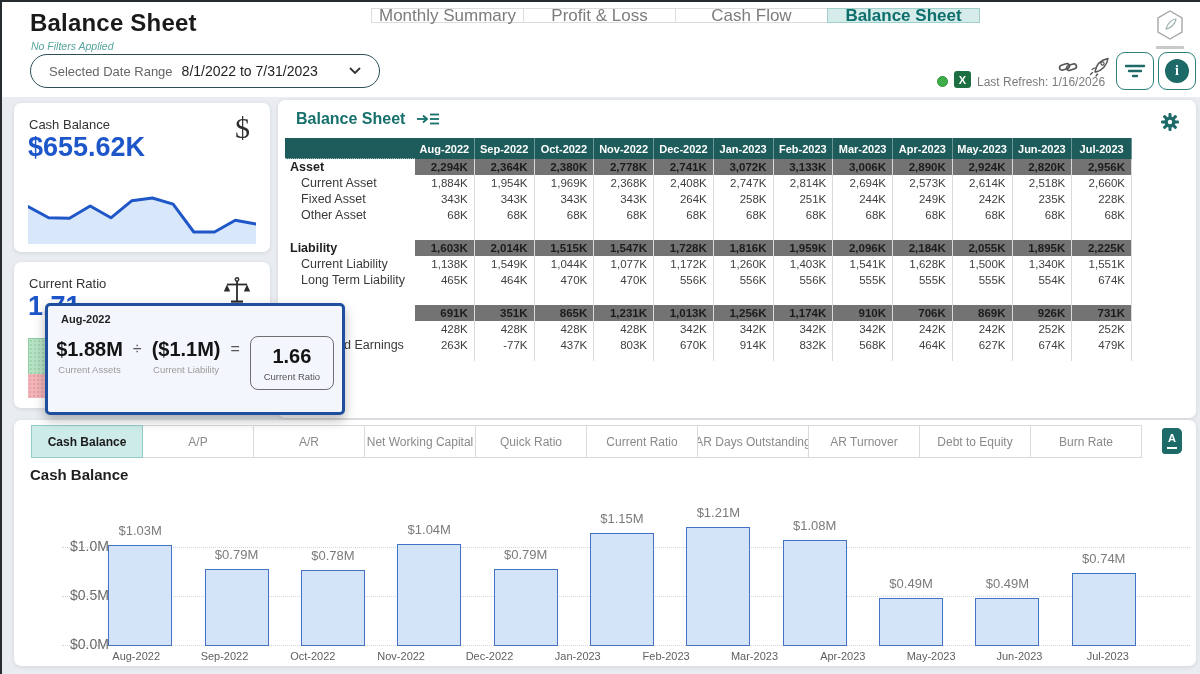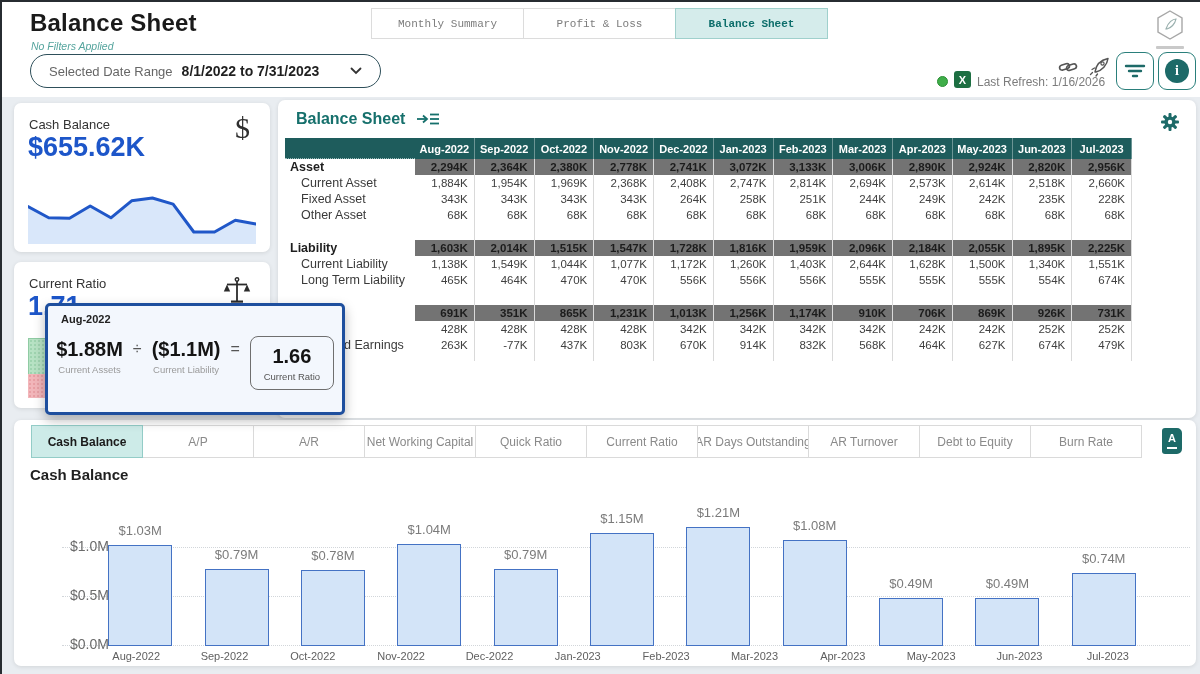--- a/index.html
+++ b/index.html
@@ -7,31 +7,31 @@
   html,body { width:1200px; height:674px; overflow:hidden; }
   body { font-family:"Liberation Sans", sans-serif; background:#e9edf1; position:relative; }
   .edge-top { position:absolute; top:0; left:0; width:1200px; height:2px; background:#272c31; z-index:90; }
   .edge-left { position:absolute; top:0; left:0; width:2px; height:674px; background:#272c31; z-index:90; }
 
   
   .topbar { position:absolute; top:0; left:0; width:1200px; height:97px; background:#ffffff; }
   .page-title { position:absolute; top:9px; left:30px; font-size:24px; font-weight:bold; color:#1a1a1a; letter-spacing:.2px; }
   .page-subtitle { position:absolute; top:40px; left:31px; font-size:10.5px; font-style:italic; color:#54a49d; }
   .nav-tabs { position:absolute; top:8px; left:372px; display:flex; }
-  .tab { width:153px; height:31px; border:1px solid #dcdcdc; margin-left:-1px; background:#fff;
-         display:flex; align-items:center; justify-content:center; font-size:11px; color:#7c7c7c; cursor:pointer;font-family:Liberation Mono, monospace; }
+  .tab { width:153px; height:15px; border:1px solid #dcdcdc; margin-left:-1px; background:#fff;
+         display:flex; align-items:center; justify-content:center; font-size:17px; color:#7c7c7c; cursor:pointer; }
   .tab.active { background:#d5eceb; border:1px solid #9fd0cc; color:#0d6e6b; font-weight:bold; z-index:2; }
   .brand { position:absolute; top:9px; left:1152px; width:36px; height:40px; text-align:center; }
   .brand .txtbar { margin:1px auto 0; width:28px; height:3px; background:#c9c9c9; border-radius:1px; }
 
   
   .date-pill { position:absolute; top:54px; left:30px; height:34px; border:1.5px solid #2e4f5a; border-radius:17px;
                background:#fff; display:flex; align-items:center; padding:0 18px; gap:9px; cursor:pointer; }
   .date-pill .dlabel { font-size:13px; color:#666; }
-  .date-pill .dvalue { font-size:14px; font-weight:bold; color:#1f1f1f; }
+  .date-pill .dvalue { font-size:14px; font-weight:normal; color:#1f1f1f; }
   .date-pill .chev { margin-left:22px; display:flex; align-items:center; }
   .icon-link { position:absolute; top:58px; left:1058px; }
   .icon-rocket { position:absolute; top:55px; left:1089px; }
   .sq-btn { position:absolute; width:38px; height:38px; border:1.6px solid #2a7f7b; border-radius:9px; background:#fff;
             display:flex; align-items:center; justify-content:center; cursor:pointer; }
   .btn-filter { top:52px; left:1116px; }
   .btn-info { top:52px; left:1158px; }
   .info-circle { width:24px; height:24px; border-radius:50%; background:#1d6a68; color:#fff; font-size:14px; font-weight:bold;
                  display:flex; align-items:center; justify-content:center; font-family:"Liberation Serif", serif; }
   .refresh-dot { position:absolute; top:76px; left:937px; width:11px; height:11px; border-radius:50%; background:#3fae49; border:1px solid #2c8f36; }
@@ -113,20 +113,21 @@
 <div class="edge-top"></div>
 <div class="edge-left"></div>
 
 <div class="topbar">
   <div class="page-title">Balance Sheet</div>
   <div class="page-subtitle">No Filters Applied</div>
 
   <div class="nav-tabs">
     <div class="tab">Monthly Summary</div>
     <div class="tab">Profit &amp; Loss</div>
+    <div class="tab">Cash Flow</div>
     <div class="tab active">Balance Sheet</div>
   </div>
 
   <div class="brand">
     <svg width="30" height="32" viewBox="0 0 30 32">
       <polygon points="15,2 27,9 27,23 15,30 3,23 3,9" fill="#ffffff" stroke="#a7a7a7" stroke-width="1.4"></polygon>
       <path d="M11 20 C13 13 18 10 21 10 C20 15 16 19 12 20 Z" fill="none" stroke="#9ab0ae" stroke-width="1.2"></path>
     </svg>
     <div class="txtbar"></div>
   </div>
@@ -328,21 +329,21 @@
         </div>
         <div class="mrow sub">
           <div class="mlabel">Current Liability</div>
           <div class="mcell">1,138K</div>
           <div class="mcell">1,549K</div>
           <div class="mcell">1,044K</div>
           <div class="mcell">1,077K</div>
           <div class="mcell">1,172K</div>
           <div class="mcell">1,260K</div>
           <div class="mcell">1,403K</div>
-          <div class="mcell">2,644K</div>
+          <div class="mcell">1,541K</div>
           <div class="mcell">1,628K</div>
           <div class="mcell">1,500K</div>
           <div class="mcell">1,340K</div>
           <div class="mcell">1,551K</div>
         </div>
         <div class="mrow sub">
           <div class="mlabel">Long Term Liability</div>
           <div class="mcell">465K</div>
           <div class="mcell">464K</div>
           <div class="mcell">470K</div>

